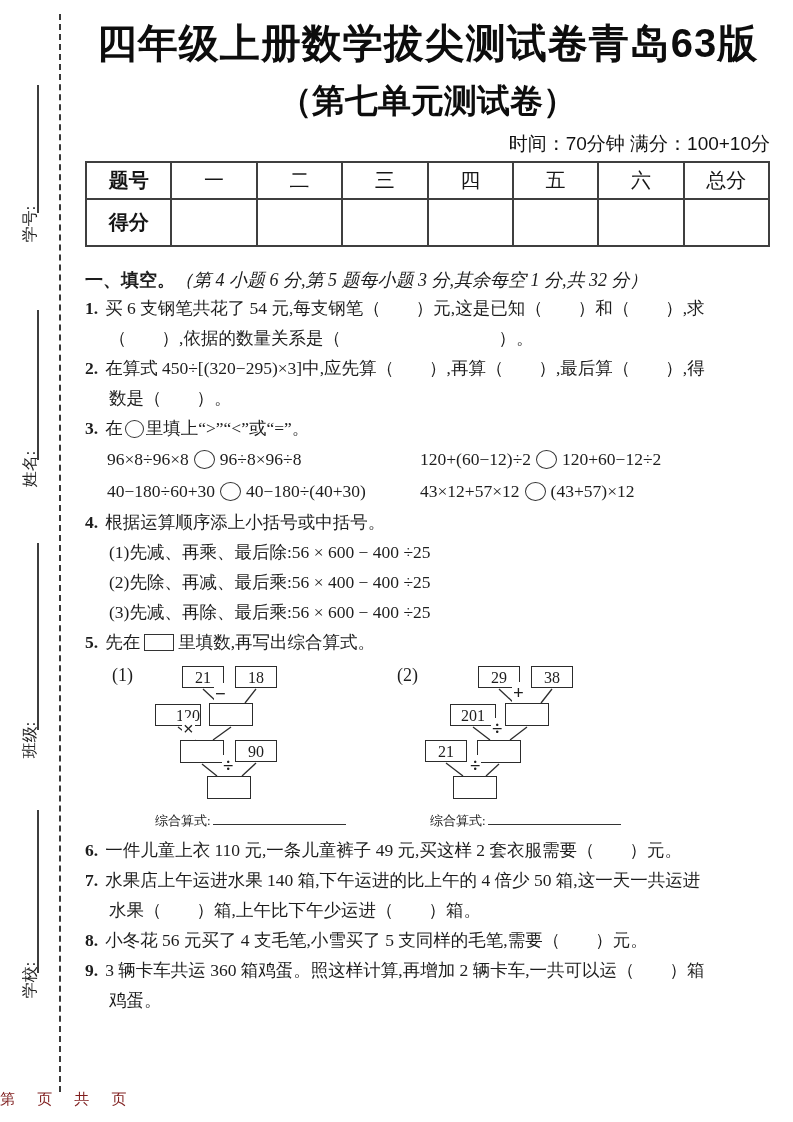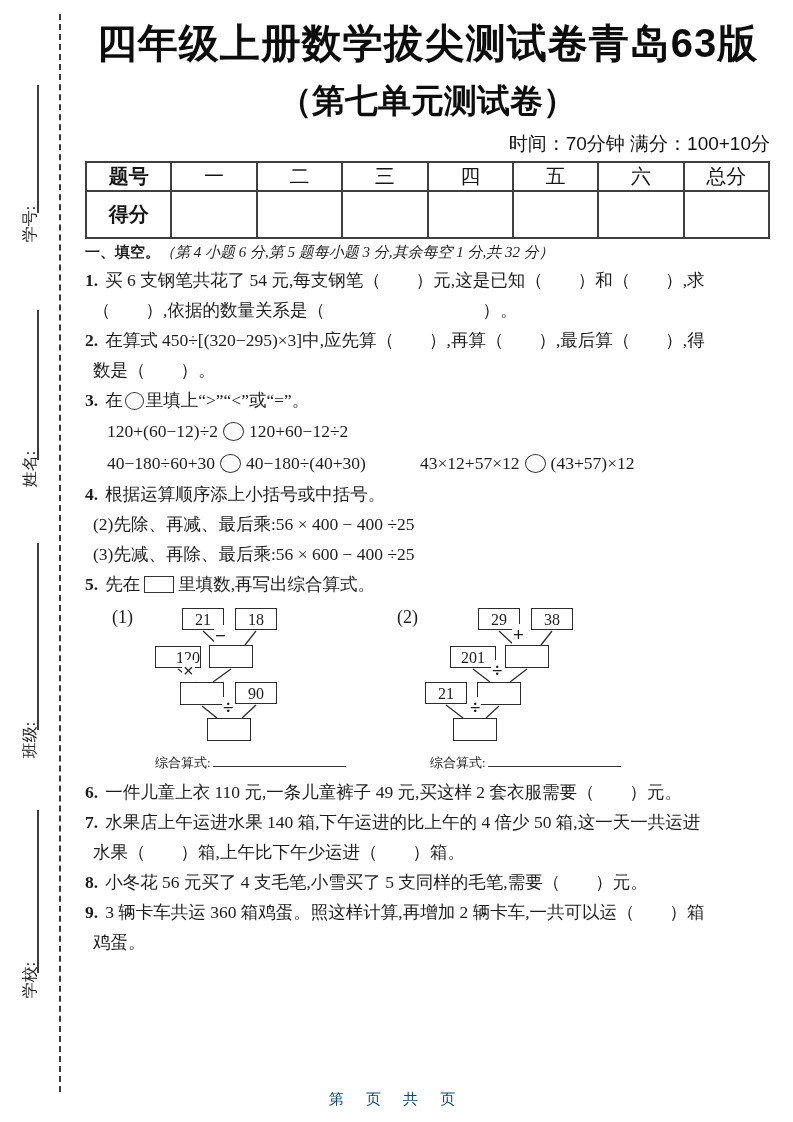--- a/index.html
+++ b/index.html
@@ -22,29 +22,29 @@
     letter-spacing:1px; color:#0d0d0d;
     font-family:"Liberation Sans","DejaVu Sans",sans-serif; }
   .subtitle { text-align:center; font-size:33px; line-height:40px; font-weight:bold;
     margin-top:13px; color:#0d0d0d;
     font-family:"Liberation Sans","DejaVu Sans",sans-serif; }
   .exam-info { text-align:right; font-size:19px; line-height:24px; margin-top:11px;
     font-family:"Liberation Sans","DejaVu Sans",sans-serif; color:#111; }
   
   table.score { width:100%; border-collapse:collapse; table-layout:fixed; margin-top:5px; }
   table.score td { border:2px solid #3f3f3f; text-align:center; font-size:20px; color:#161616; }
-  table.score tr.hdr td { height:29px;border-radius:16px; }
+  table.score tr.hdr td { height:37px;border-radius:16px; }
   table.score tr.scr td { height:47px;margin-left:16px; }
   td.rowhead { font-weight:bold; font-family:"Liberation Sans","DejaVu Sans",sans-serif; }
   
-  .sec-heading { margin-top:0; font-size:15px; line-height:26px; }
+  .sec-heading { margin-top:20px; font-size:18px; line-height:26px; }
   .sec-heading .bold { font-weight:bold; }
   .sec-heading .note { font-style:italic; }
   .q-line { font-size:17.5px; line-height:30px; white-space:nowrap; }
-  .q-cont { margin-left:8px; }
+  .q-cont { margin-left:24px; }
   .qnum { font-weight:bold; margin-right:7px; }
   .circle { display:inline-block; width:21px; height:19px; border:1.5px solid #333;
     border-radius:50%; vertical-align:-4px; margin:0 5px; }
   .circle.small { width:19px; height:18px; margin:0 2px; }
   .inline-box { display:inline-block; width:30px; height:17px; border:1.4px solid #333;
     vertical-align:-3px; margin:0 4px; }
   .cmp-row { display:flex; margin-left:22px; font-size:17.5px; line-height:32px;
     white-space:nowrap; }
   .cmp-group.first { width:313px; }
   
@@ -58,22 +58,22 @@
   .dbox.blank { width:44px; height:23px; }
   .dop { position:absolute; font-size:19px; font-weight:bold; background:#fff; padding:0 1px; }
   .diag-lines { position:absolute; left:0; top:0; pointer-events:none; }
   .diag-lines line { stroke:#2c2c2c; stroke-width:1.3; }
   .expr-row { position:relative; height:26px; font-size:13px; line-height:24px; }
   .expr-item { position:absolute; top:0; white-space:nowrap; }
   .expr-item.left { left:70px; } .expr-item.right { left:345px; }
   .expr-blank { display:inline-block; width:133px; height:15px;
     border-bottom:1.6px solid #333; margin-left:2px; }
   
-  .footer { position:absolute; left:0; right:0; bottom:13px; text-align:center;
-    font-size:15px; letter-spacing:9px; color:#0c4a6e;
+  .footer { position:absolute; left:0; right:0; bottom:13px; 
+    font-size:15px; letter-spacing:9px; color:#7f1d1d;
     font-family:"Liberation Sans","DejaVu Sans",sans-serif; }
 </style>
 </head>
 <body>
 
 <div class="page">
 
   <div class="dashed-rule"></div>
   <div class="side-line" style="top:85px;height:128px;"></div>
   <span class="side-label" style="top:214px;">学号:</span>
@@ -126,30 +126,32 @@
 
     <div class="q-line">
       <span class="qnum">2.</span><span>在算式 450÷[(320−295)×3]中,应先算（　　）,再算（　　）,最后算（　　）,得</span>
     </div>
     <div class="q-line q-cont">数是（　　）。</div>
 
     <div class="q-line">
       <span class="qnum">3.</span><span>在</span><span class="circle small"></span><span>里填上“&gt;”“&lt;”或“=”。</span>
     </div>
     <div class="cmp-row">
+      <span class="cmp-group first"><span>96×8÷96×8</span><span class="circle"></span><span>96÷8×96÷8</span></span>
       <span class="cmp-group"><span>120+(60−12)÷2</span><span class="circle"></span><span>120+60−12÷2</span></span>
     </div>
     <div class="cmp-row">
       <span class="cmp-group first"><span>40−180÷60+30</span><span class="circle"></span><span>40−180÷(40+30)</span></span>
       <span class="cmp-group"><span>43×12+57×12</span><span class="circle"></span><span>(43+57)×12</span></span>
     </div>
 
     <div class="q-line">
       <span class="qnum">4.</span><span>根据运算顺序添上小括号或中括号。</span>
     </div>
+    <div class="q-line q-cont">(1)先减、再乘、最后除:56 × 600 − 400 ÷25</div>
     <div class="q-line q-cont">(2)先除、再减、最后乘:56 × 400 − 400 ÷25</div>
     <div class="q-line q-cont">(3)先减、再除、最后乘:56 × 600 − 400 ÷25</div>
 
     <div class="q-line">
       <span class="qnum">5.</span><span>先在</span><span class="inline-box"></span><span>里填数,再写出综合算式。</span>
     </div>
 
     <div class="diag-wrap">
 
       <div class="diag d1">

